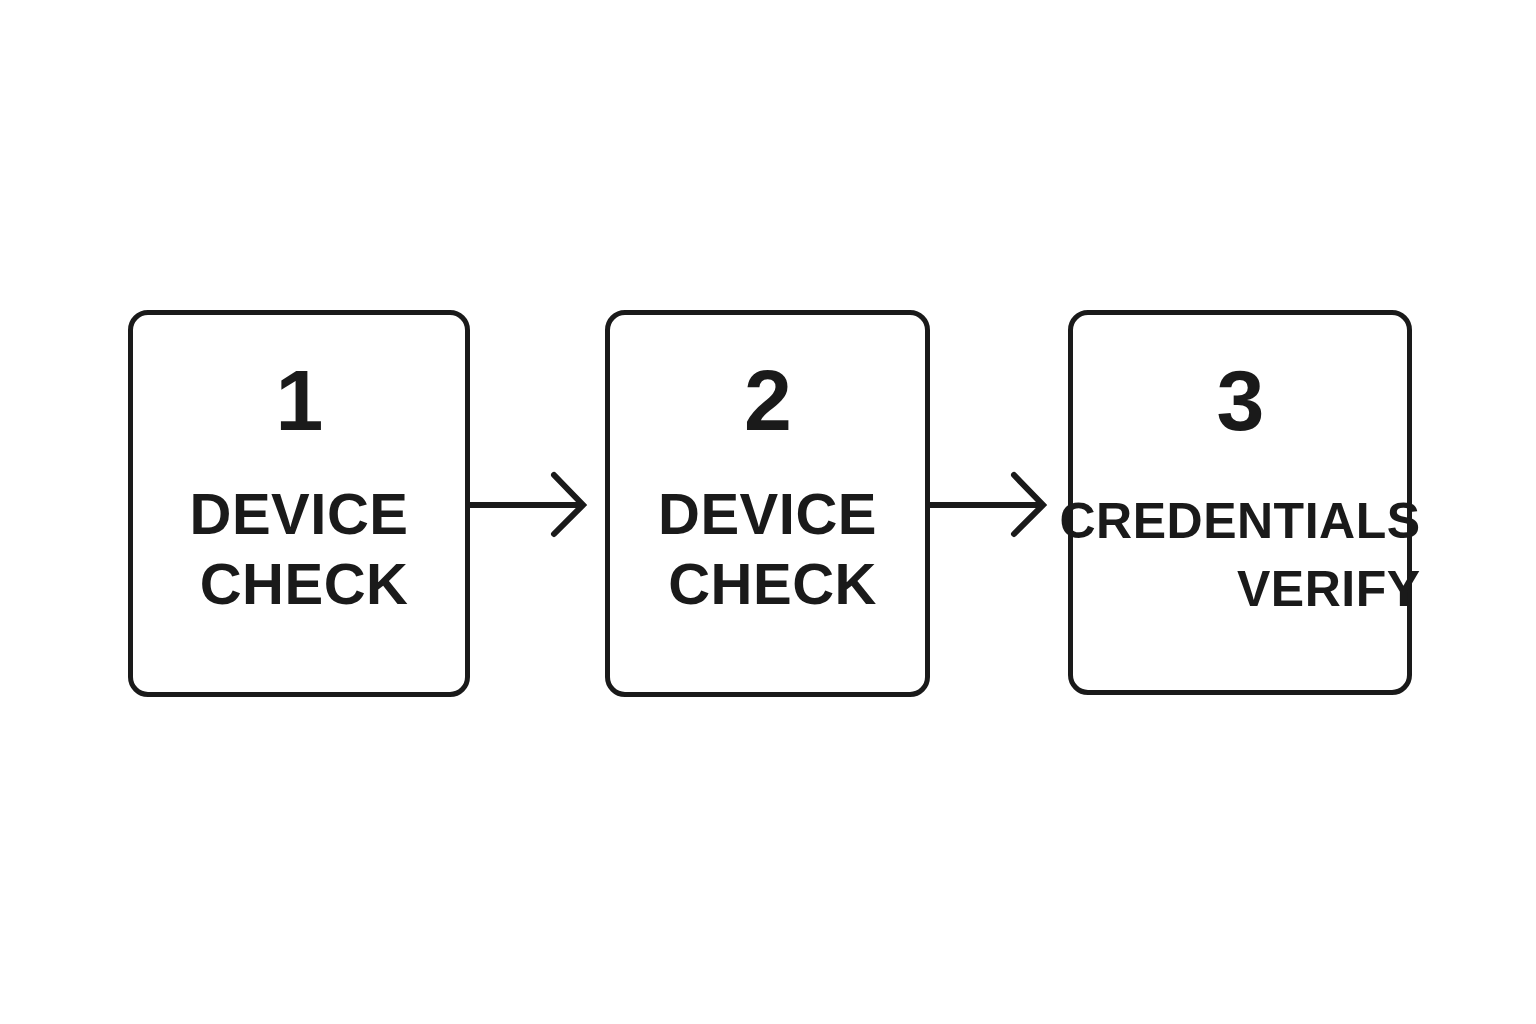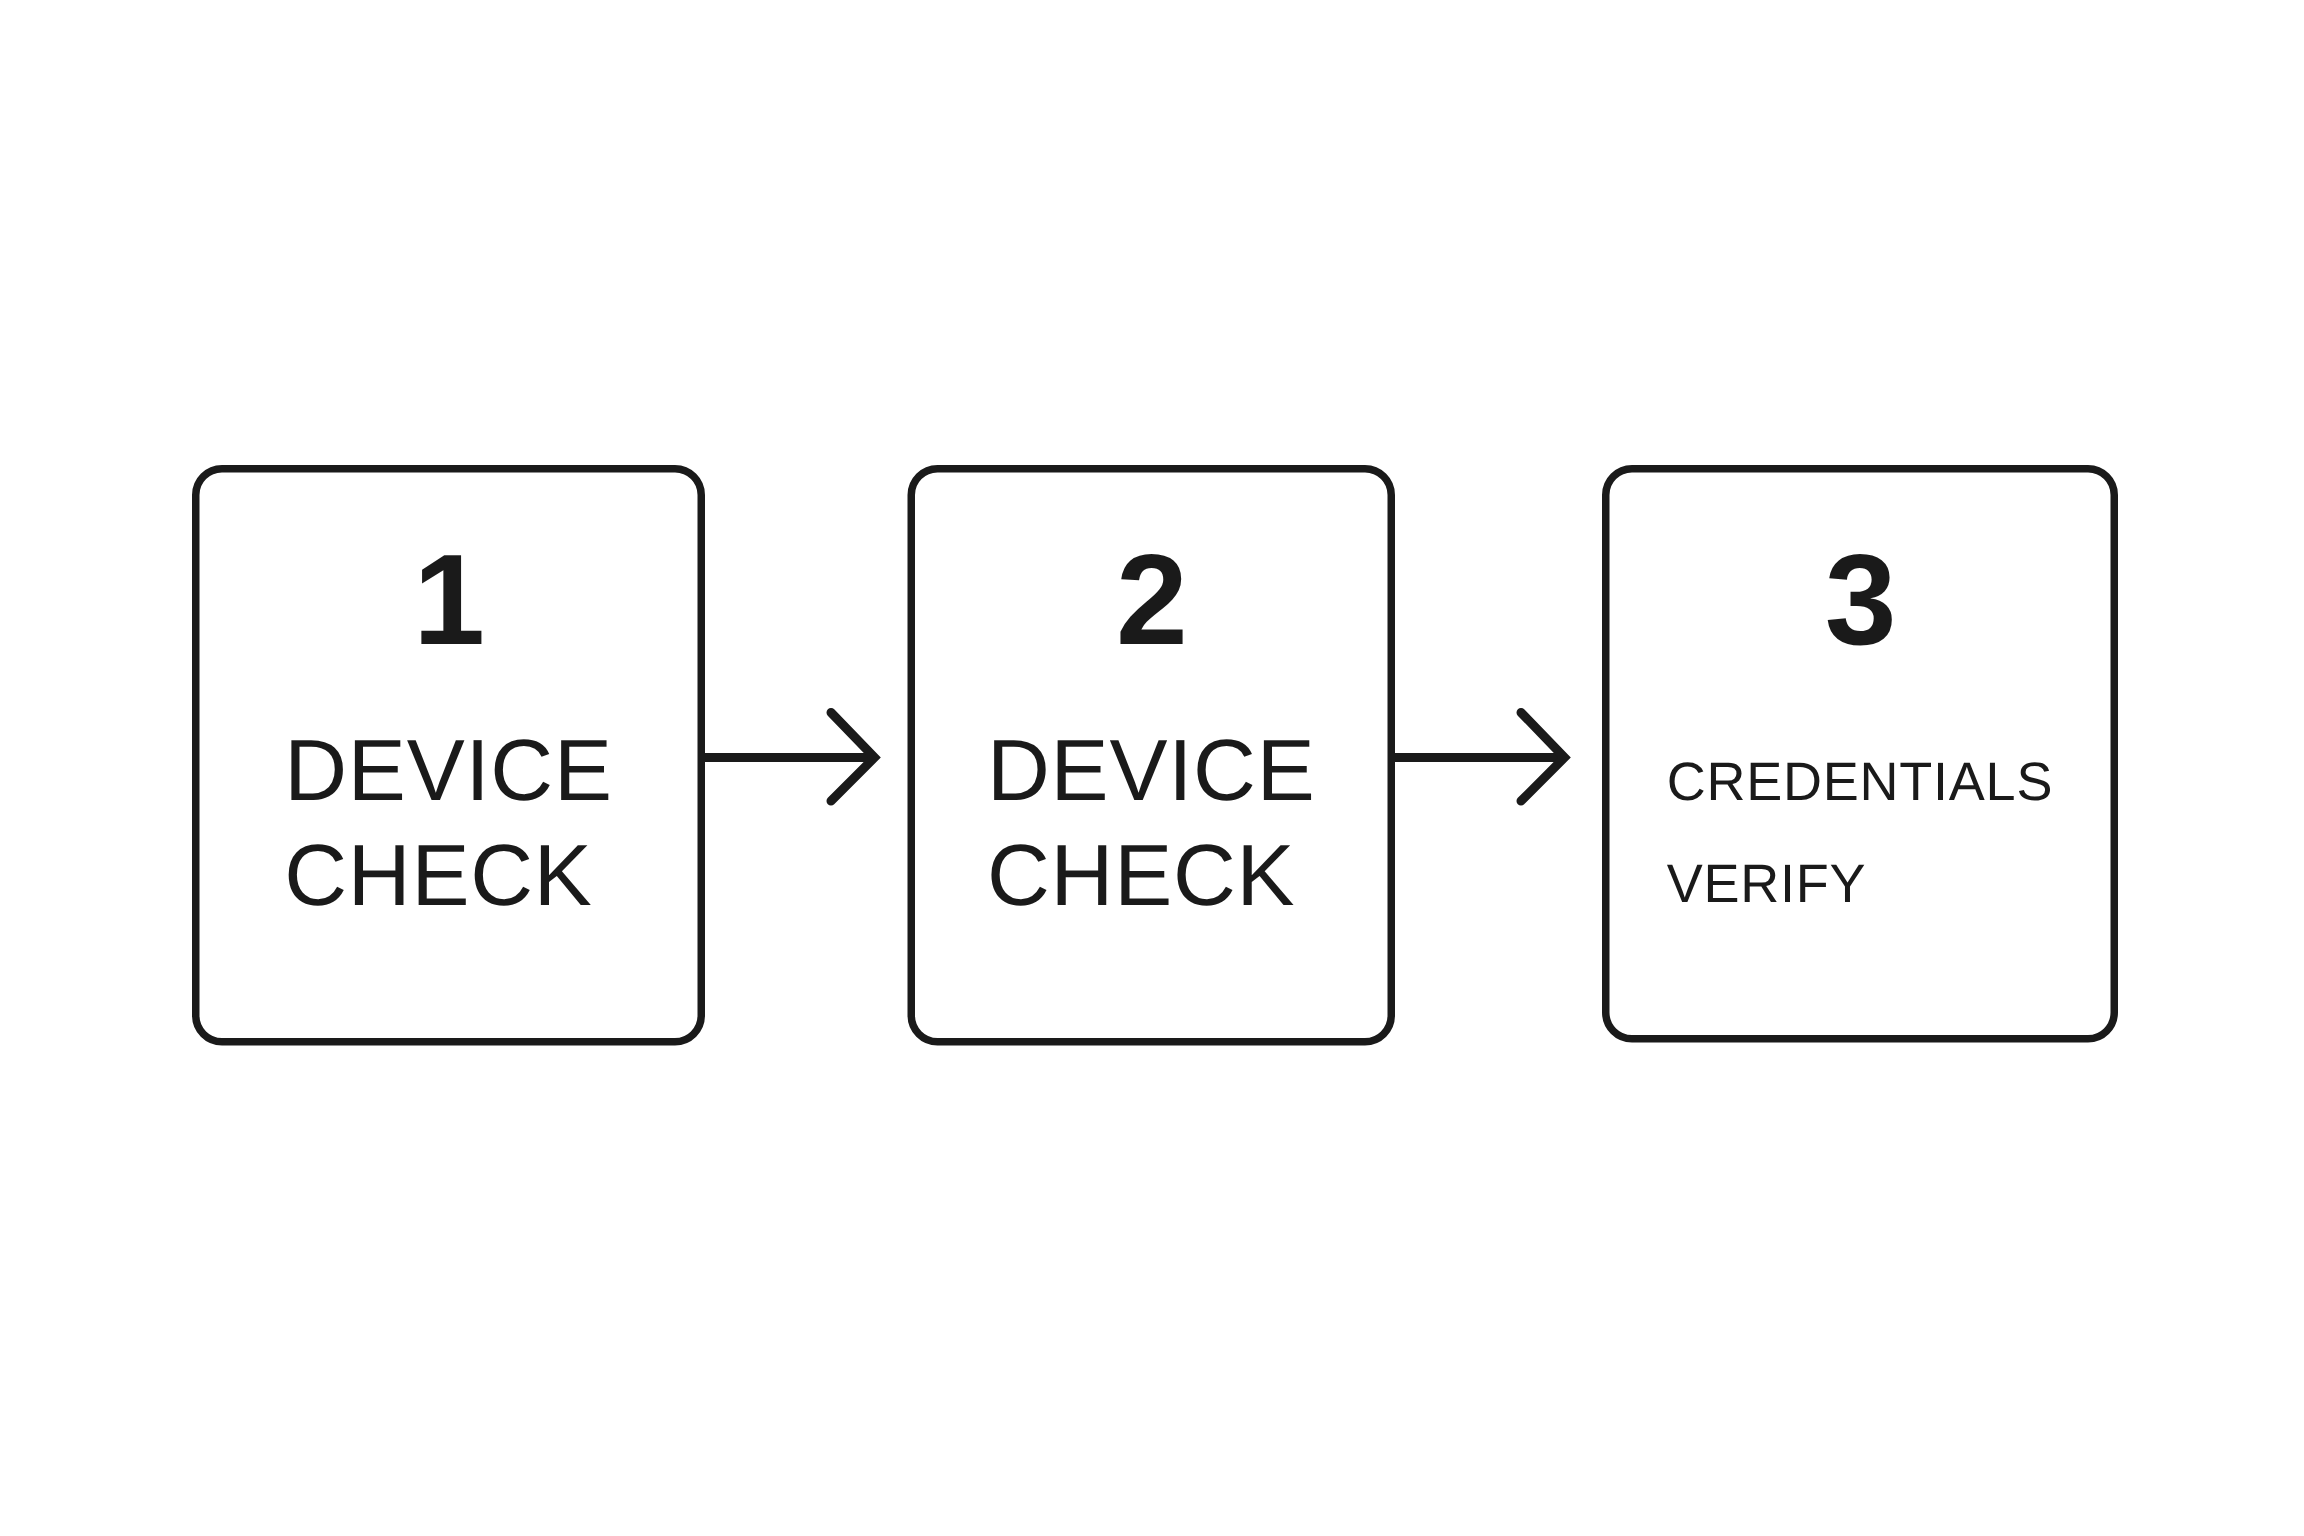--- a/index.html
+++ b/index.html
@@ -46,30 +46,30 @@
     font-size: 86px;
     font-weight: 700;
     line-height: 1;
     letter-spacing: -1px;
     margin-top: 42px;
     user-select: none;
   }
 
   .step-label {
     margin-top: 36px;
-    text-align: left;
+    text-align: right;
     line-height: 70px;
-    font-weight: 400;
+    font-weight: 700;
     letter-spacing: 0.5px;
     white-space: pre-line;
   }
 
   #step-box-1 .step-label,
   #step-box-2 .step-label { font-size: 58px; }
-  #step-box-3 .step-label { font-size: 36px; margin-top: 44px; line-height: 68px; }
+  #step-box-3 .step-label { font-size: 50px; margin-top: 44px; line-height: 68px; }
 
   
   .connector-arrow {
     position: absolute;
     overflow: visible;
   }
   #connector-arrow-1 { left: 466px; top: 466px; width: 124px; height: 74px; }
   #connector-arrow-2 { left: 926px; top: 466px; width: 124px; height: 74px; }
 </style>
 </head>

